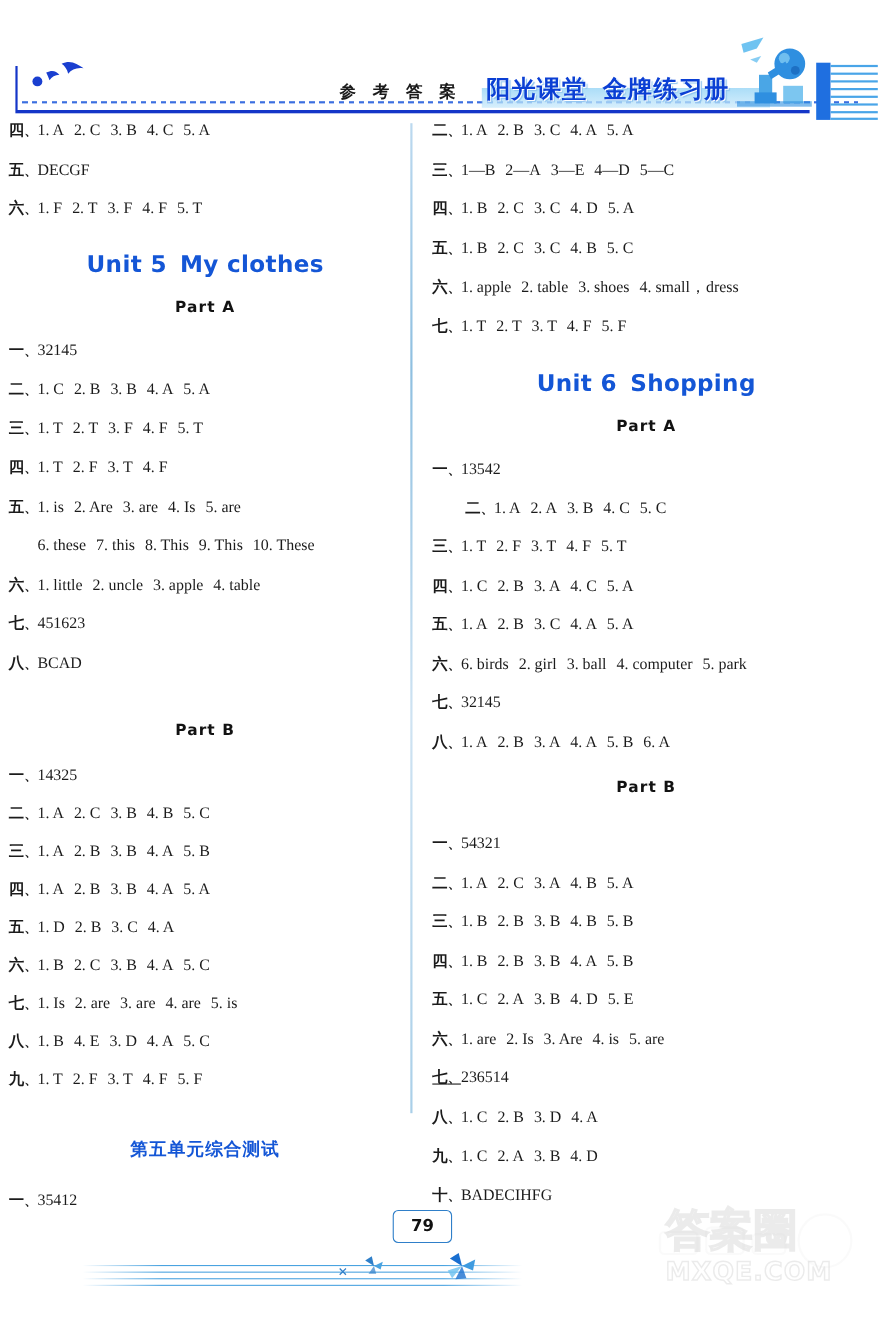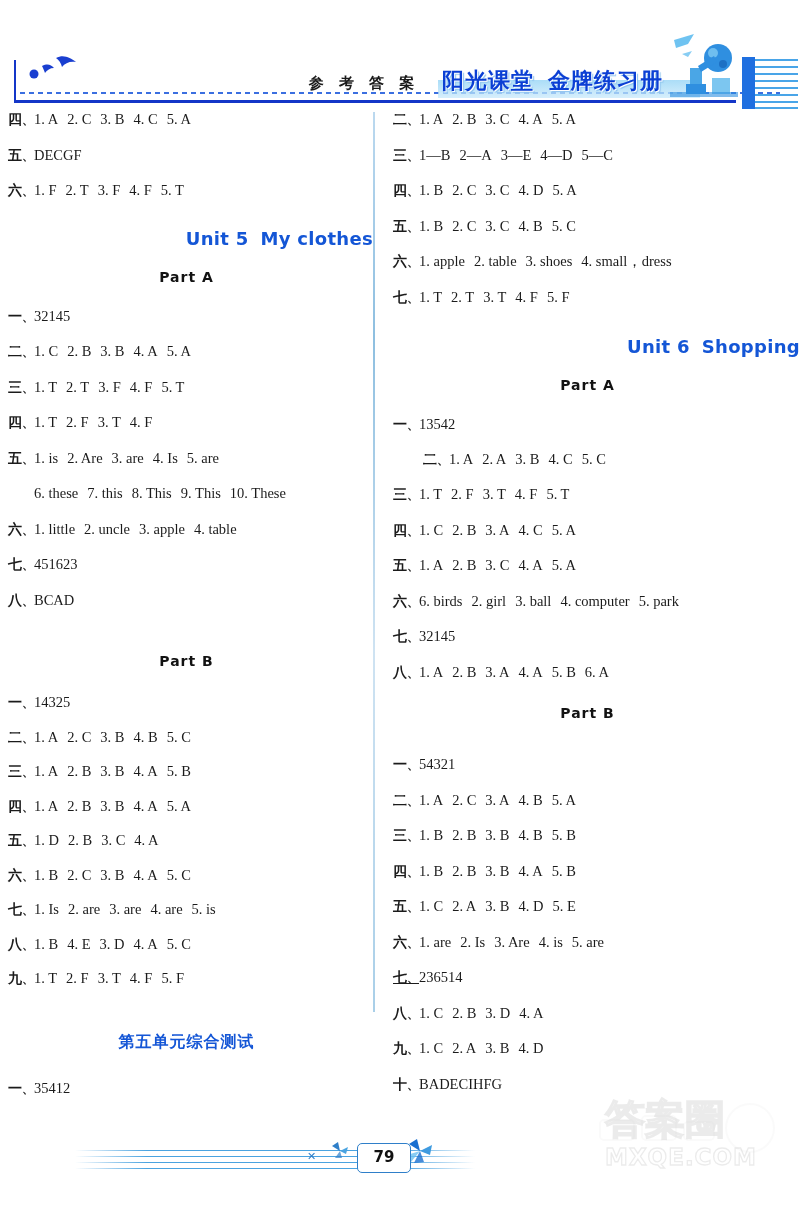--- a/index.html
+++ b/index.html
@@ -61,23 +61,23 @@
   .col-right .row{padding-left:18px;}
   .cn{font-family:"DejaVu Sans", sans-serif;font-size:14px;font-weight:bold;}
   .sep{font-size:12px;letter-spacing:0;}
   .ans{font-family:"Liberation Serif", serif;font-size:14.5px;}
   .it{display:inline-block;}
   .sp{display:inline-block;width:9px;}
   .indent{padding-left:34px !important;}
 
   
   .unit-head{
-    text-align:right;
-    font-family:"DejaVu Sans", sans-serif;
-    font-size:18px;font-weight:bold;color:#1456d6;
+    text-align:center;
+    font-family:"DejaVu Sans", sans-serif;
+    font-size:21px;font-weight:bold;color:#1456d6;
     letter-spacing:.3px;
   }
   .unit-head .g{display:inline-block;width:12px;}
   .part-head{
     text-align:center;
     font-family:"DejaVu Sans", sans-serif;
     font-size:14px;font-weight:bold;color:#121212;
     letter-spacing:1px;
   }
   .test-head{
@@ -86,21 +86,21 @@
     font-size:16px;font-weight:bold;color:#1456d6;
     letter-spacing:1px;
   }
 
   
   .footer{position:absolute;left:0;top:1128px;width:800px;height:60px;}
   .foot-lines{position:absolute;left:75px;top:20px;width:400px;height:20px;}
   .foot-lines .fl{position:absolute;left:0;width:400px;height:1px;
      background:linear-gradient(to right,rgba(120,190,235,0),#4aa3e0 18%,#4aa3e0 82%,rgba(120,190,235,0));}
   .pagebox{
-    position:absolute;left:357px;top:1143px;width:52px;height:28px;
+    position:absolute;left:357px;top:1100px;width:52px;height:28px;
     border:1.5px solid #2f7fc9;border-radius:5px;background:#ffffff;
     font-family:"DejaVu Sans", sans-serif;font-size:15px;font-weight:bold;
     color:#111;text-align:center;line-height:26px;
   }
   .pin1{position:absolute;left:329px;top:1140px;width:22px;height:22px;}
   .pin2{position:absolute;left:405px;top:1136px;width:30px;height:30px;}
   .xmark{position:absolute;left:307px;top:1150px;font-size:11px;color:#2f7fc9;
      font-family:"DejaVu Sans",sans-serif;}
 
   

